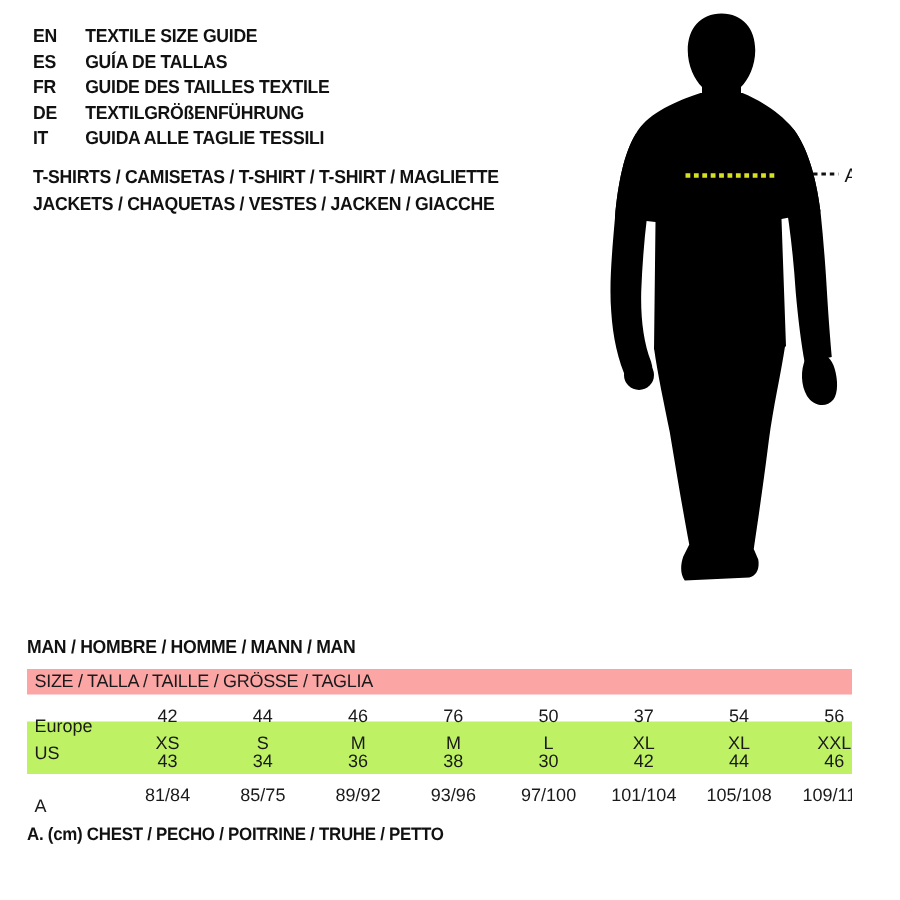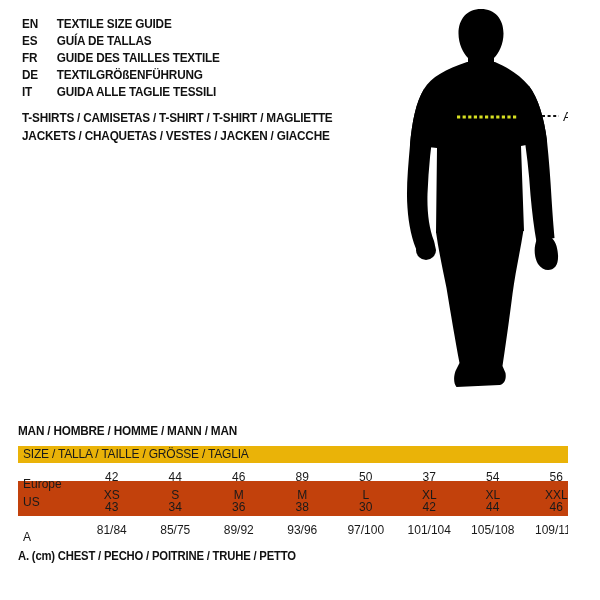--- a/index.html
+++ b/index.html
@@ -17,23 +17,23 @@
 
   
   .figure{position:absolute;left:405px;top:5px;width:175px;height:385px;}
 
   
   .section-title{position:absolute;left:18px;top:424px;font-weight:bold;font-size:12.5px;
                  letter-spacing:-0.2px;transform:scaleX(.94);transform-origin:left top;white-space:nowrap;}
 
   
   .size-table{position:absolute;left:18px;top:446px;width:570px;font-size:12px;color:#1a1a1a;}
-  .thead{background:#eab308;height:17px;line-height:17px;padding-left:5px;letter-spacing:-0.2px;}
+  .thead{background:#fca5a5;height:17px;line-height:17px;padding-left:5px;letter-spacing:-0.2px;}
   .trow{display:grid;grid-template-columns:62px repeat(8,1fr);height:17.5px;align-items:center;}
-  .trow.shaded{background:#c2410c;}
+  .trow.shaded{background:#bef264;}
   .tlabel{padding-left:5px;margin-top:14px;}
   .tcell{text-align:center;}
 
   
   .footnote{position:absolute;left:18px;top:549px;font-weight:bold;font-size:12px;
             letter-spacing:-0.2px;transform:scaleX(.94);transform-origin:left top;white-space:nowrap;}
 </style>
 </head>
 <body>
 
@@ -85,21 +85,21 @@
   <div class="section-title">MAN / HOMBRE / HOMME / MANN / MAN</div>
 
   <div class="size-table">
     <div class="thead">SIZE / TALLA / TAILLE / GRÖSSE / TAGLIA</div>
 
     <div class="trow">
       <div class="tlabel">Europe</div>
       <div class="tcell">42</div>
       <div class="tcell">44</div>
       <div class="tcell">46</div>
-      <div class="tcell">89</div>
+      <div class="tcell">76</div>
       <div class="tcell">50</div>
       <div class="tcell">37</div>
       <div class="tcell">54</div>
       <div class="tcell">56</div>
     </div>
 
     <div class="trow shaded">
       <div class="tlabel">US</div>
       <div class="tcell">XS</div>
       <div class="tcell">S</div>

